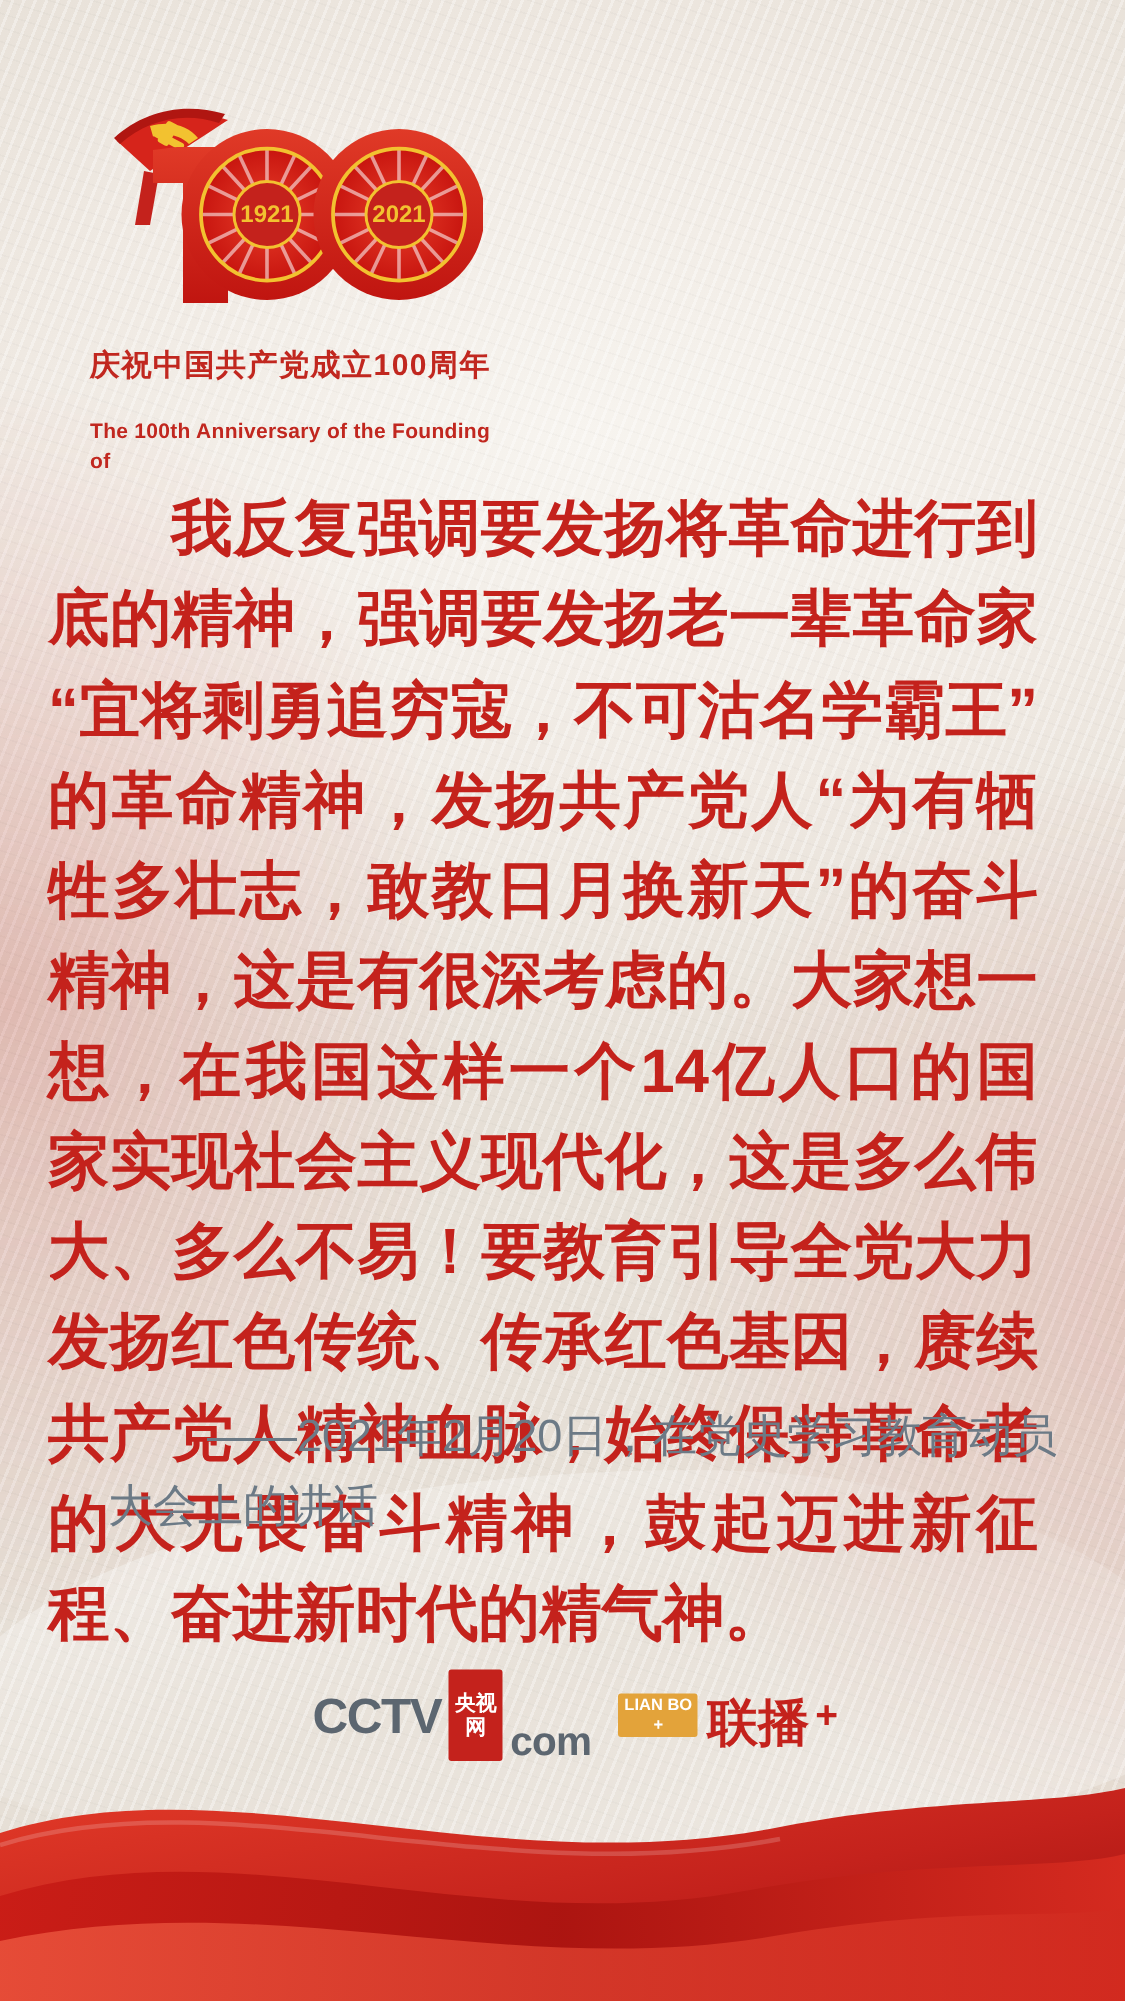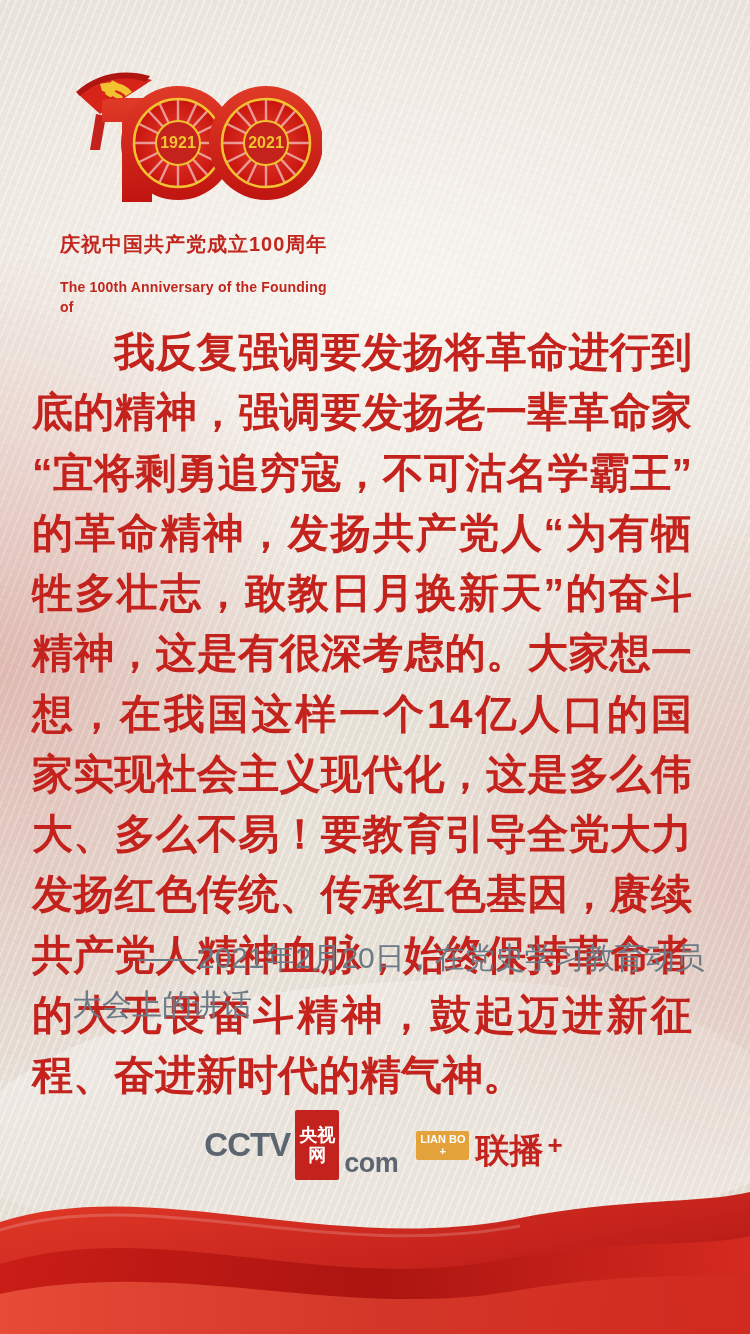--- a/index.html
+++ b/index.html
@@ -137,21 +137,21 @@
   .cctv-mark {
     font-size: 33px;
     font-weight: bold;
     color: #5c6670;
     letter-spacing: -1px;
     font-family: "Liberation Sans", sans-serif;
   }
   .cctv-cn {
     background: #c4221c;
     color: #fff;
-    font-size: 18px;
+    font-size: 14px;
     font-weight: bold;
     padding: 15px 4px;
     line-height: 1.12;
     text-align: center;
     border-radius: 2px;
     letter-spacing: 0px;
   }
   .cctv-com {
     font-size: 27px;
     font-weight: bold;

